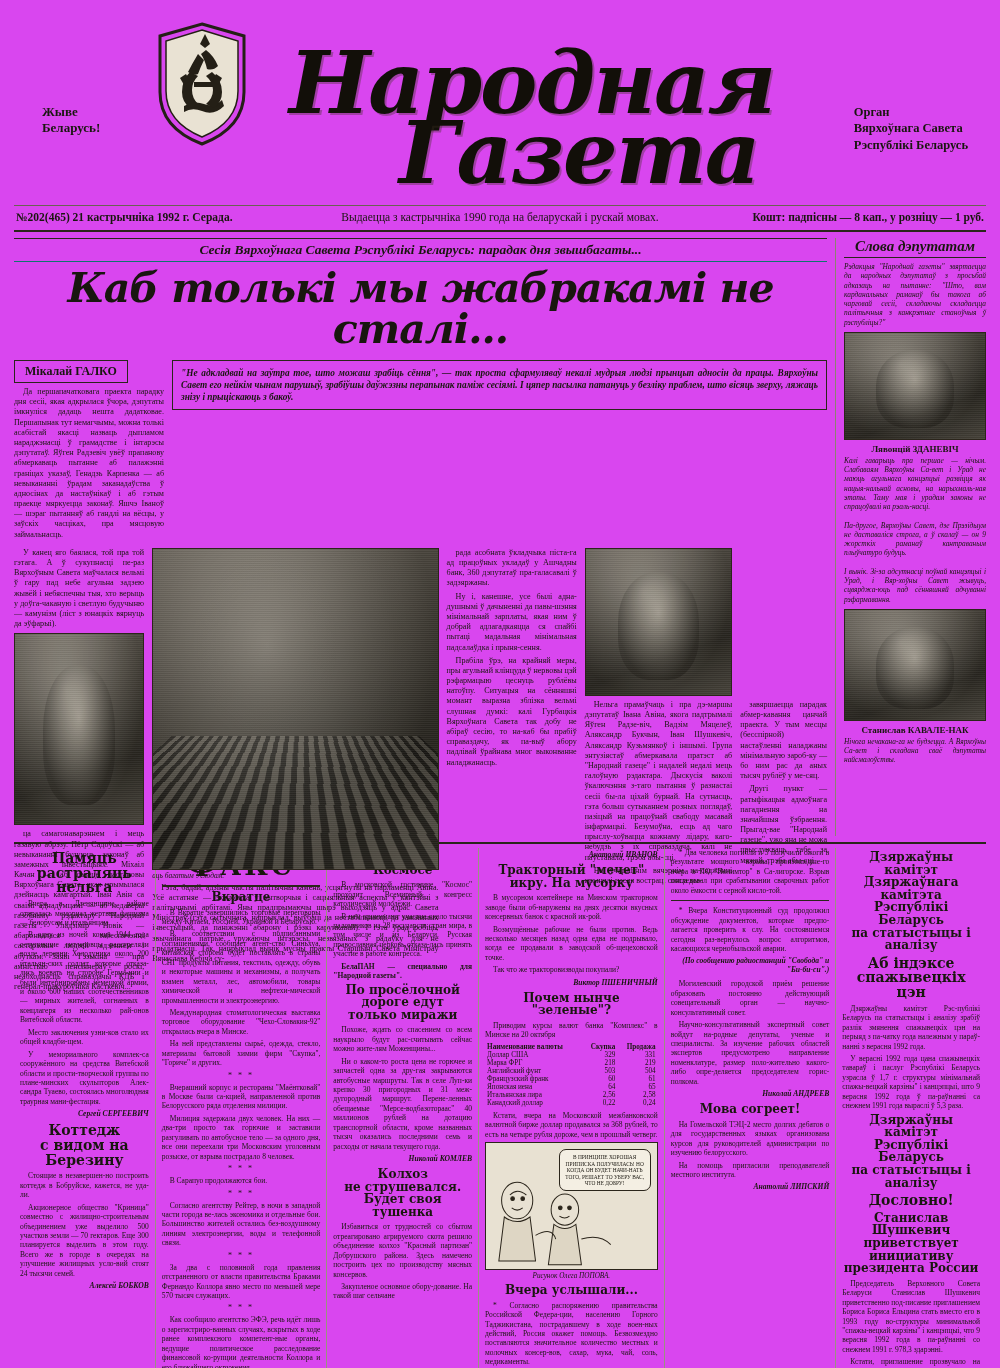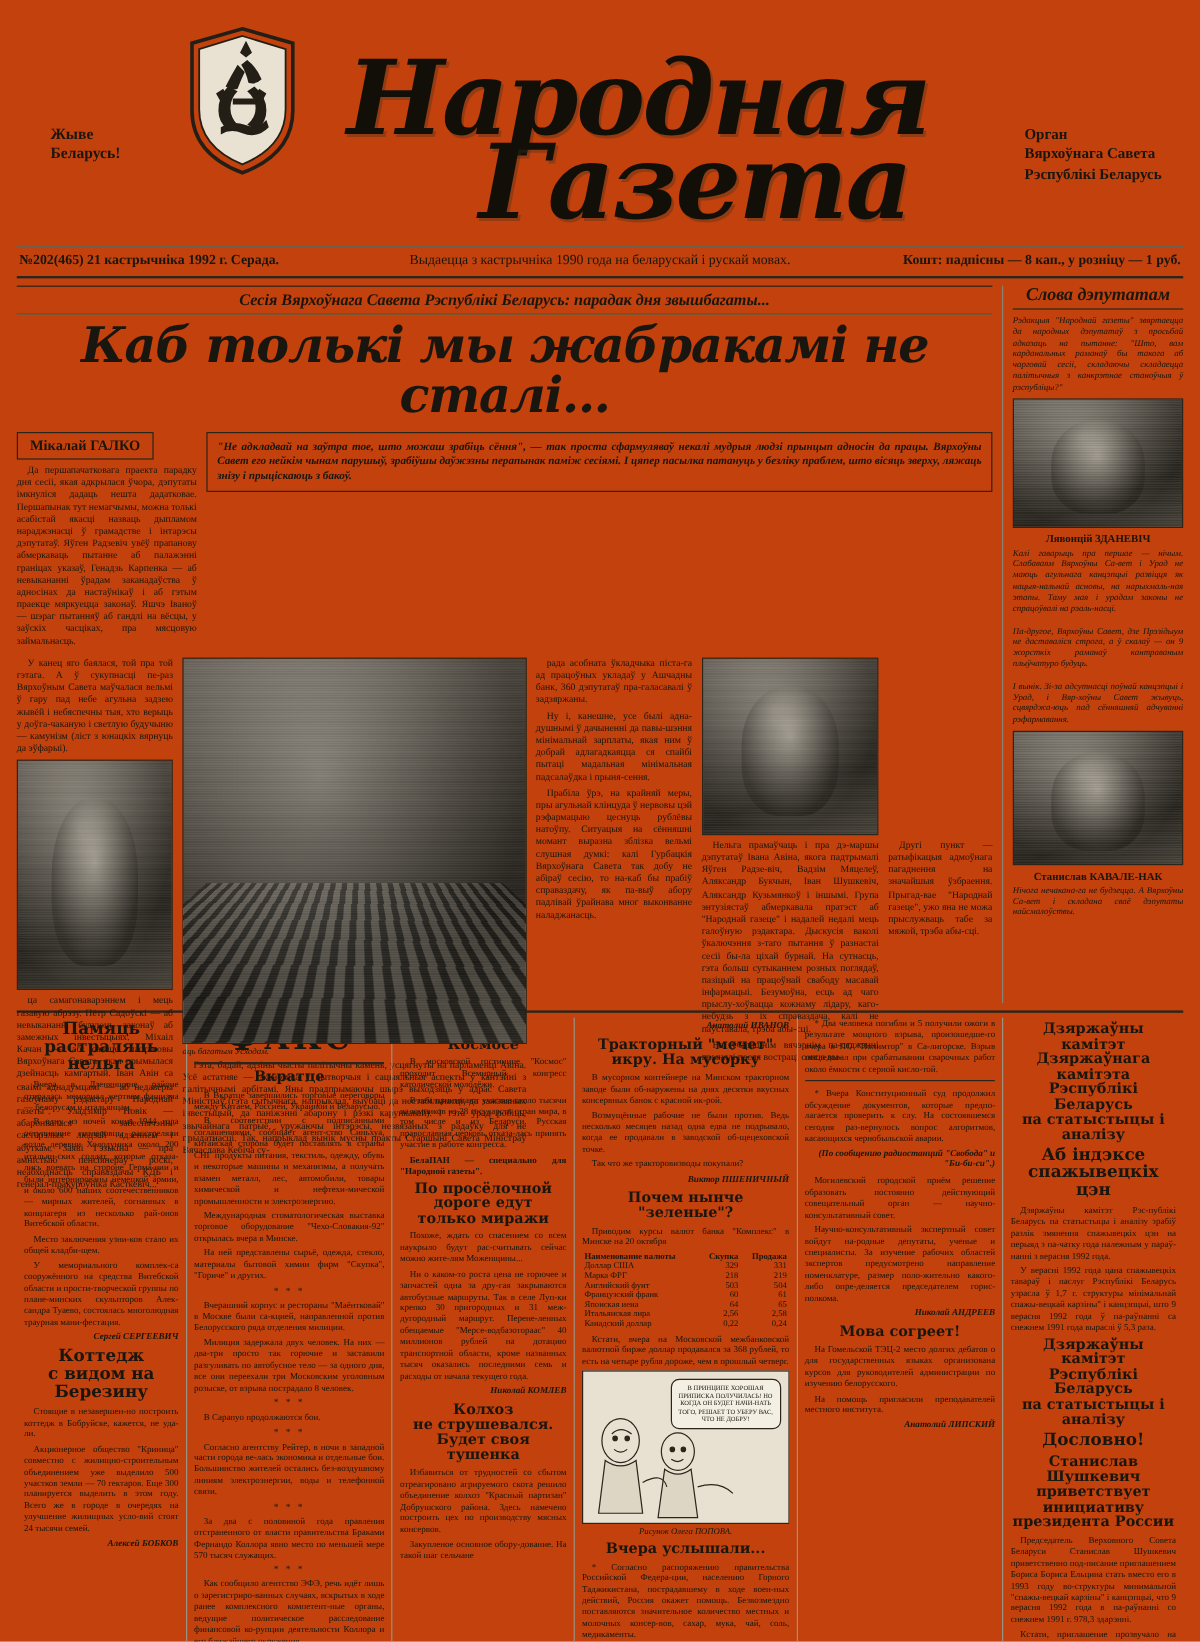--- a/index.html
+++ b/index.html
@@ -7,21 +7,21 @@
   body {
     width:1000px; height:1368px;
     background:#efe9dd;
     font-family:"Liberation Serif", serif;
     color:#19160f;
     overflow:hidden;
   }
   .page {
     position:relative;
     width:1000px; height:1368px;
-    background:#c2410c;
+    background:#d946ef;
     padding:0 14px;
   }
   
   .masthead {
     position:relative;
     height:206px;
     border-bottom:1px solid #6b6252;
   }
   .coat {
     position:absolute; left:140px; top:20px;
@@ -302,20 +302,21 @@
         <div style="width:170px;">
           <div class="photo portrait" style="height:148px;"></div>
           <div class="col" style="margin-top:4px;">
             <p>Нельга прамаўчаць і пра дэ-маршы дэпутатаў Івана Авіна, якога падтрымалі Яўген Радзе-віч, Вадзім Мяцелеў, Аляксандр Букчын, Іван Шушкевіч, Аляксандр Кузьмянкоў і іншымі. Група энтузіястаў абмеркавала пратэст аб "Народнай газеце" і надалей недалі мець галоўную рэдактара. Дыскусія ваколі ўкалючэння з-таго пытання ў разнастаі сесіі бы-ла ціхай бурнай. На сутнасць, гэта больш сутыканнем розных поглядаў, пазіцый на працоўнай свабоду масавай інфармацыі. Безумоўна, есць ад чаго прыслу-хоўвацца кожнаму лідару, каго-небудзь з іх справаздача, калі не паўставала, трэба абы-сці.</p>
             <p>На ўчарашнім вячэрнім па-сяджэнні прынялі пасля востраці сонца вы-</p>
           </div>
         </div>
 
         <div style="width:100px;">
           <div class="col" style="margin-top:152px;">
+            <p>завяршаецца парадак абмер-кавання цанчай праекта. У тым месцы (бесспірной) настаўленні наладжаны мінімальную зароб-ку — бо ним рас да аных тысяч рублёў у ме-сяц.</p>
             <p>Другі пункт — ратыфікацыя адмоўнага пагаднення на значайшыя ўзбраення. Прыгад-вае "Народнай газеце", ужо яна не можа прыслужваць табе за мяжой, трэба абы-сці.</p>
           </div>
         </div>
       </div>
     </div>
 
     <div class="right-col">
       <div class="rail-head">Слова дэпутатам</div>
       <div class="rail-text">Рэдакцыя "Народнай газеты" звяртаецца да народных дэпутатаў з просьбай адказаць на пытанне: "Што, вам карданальных раманаў бы такога аб чарговай сесіі, складаючы складаецца палітычныя з канкрэтнае станоўчыя ў рэспубліцы?"</div>
       <div class="photo portrait" style="height:108px;margin:5px 0 3px;"></div>

